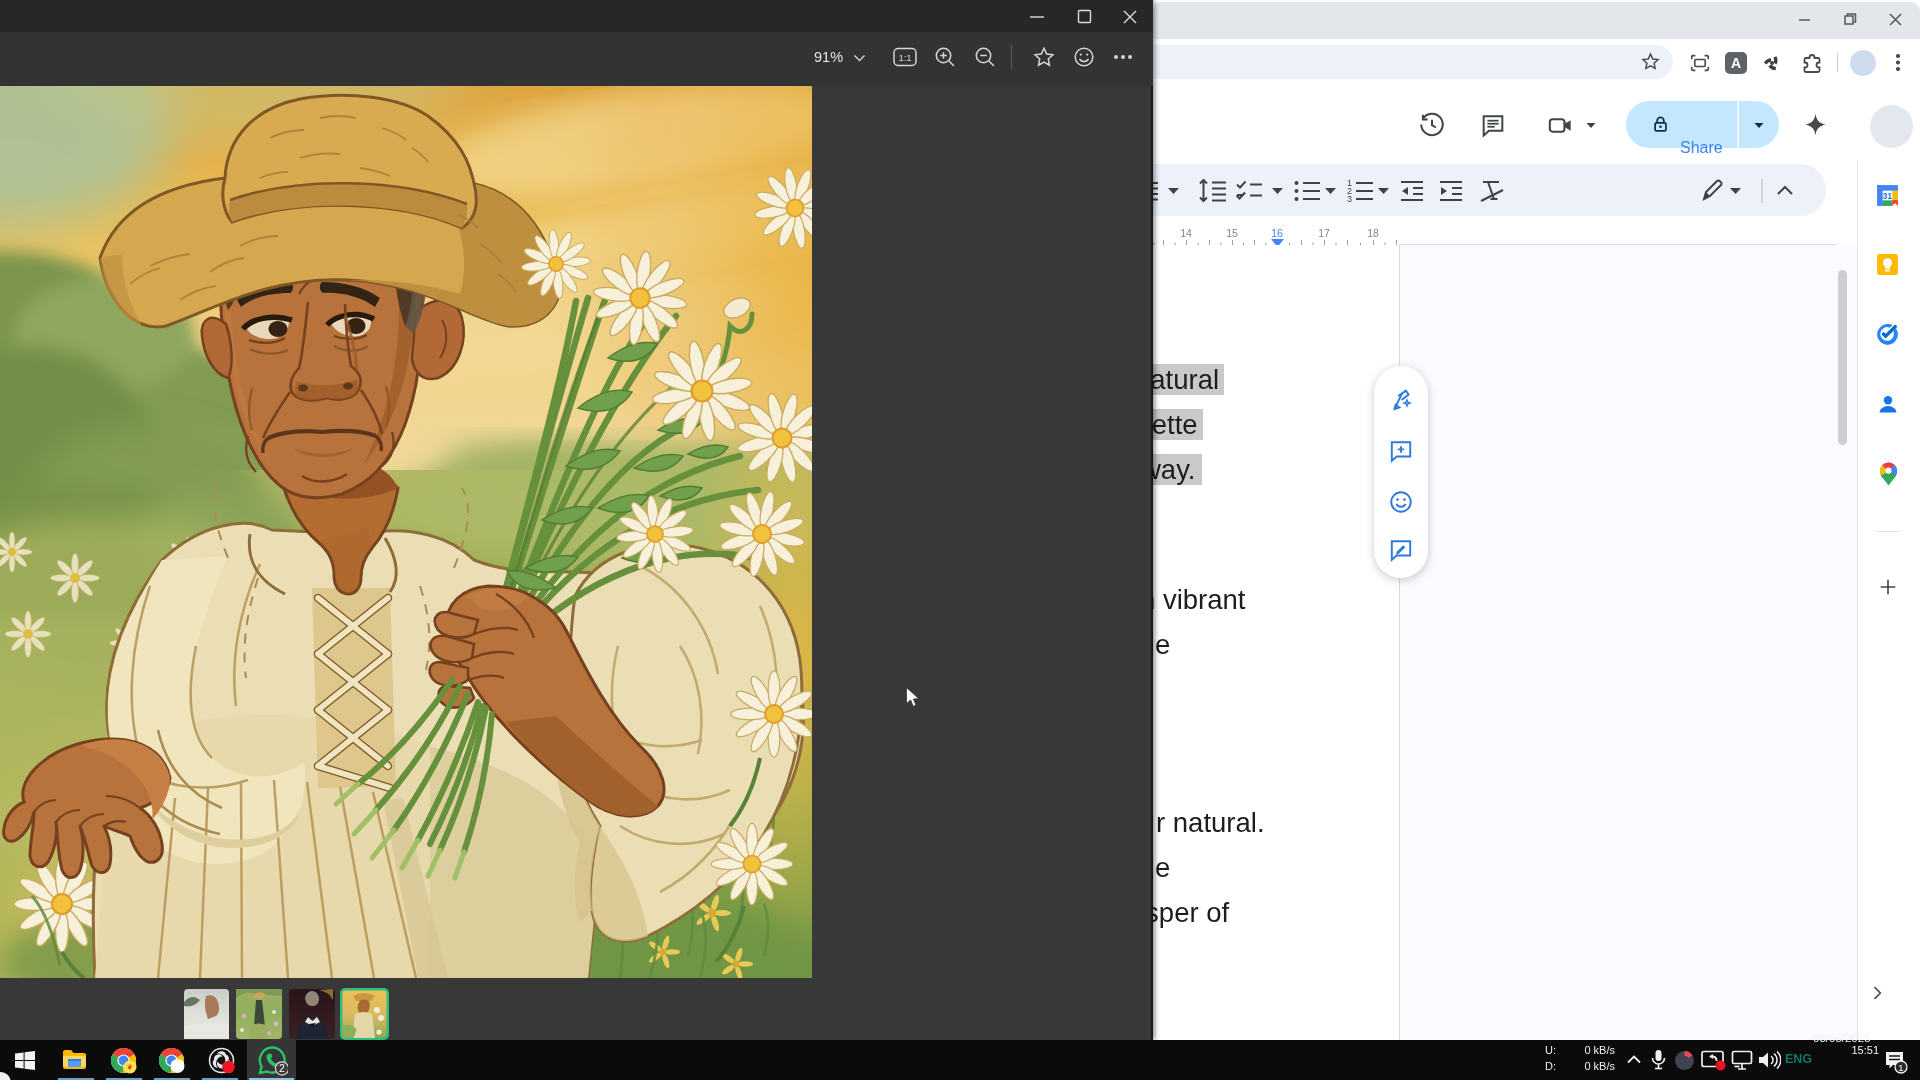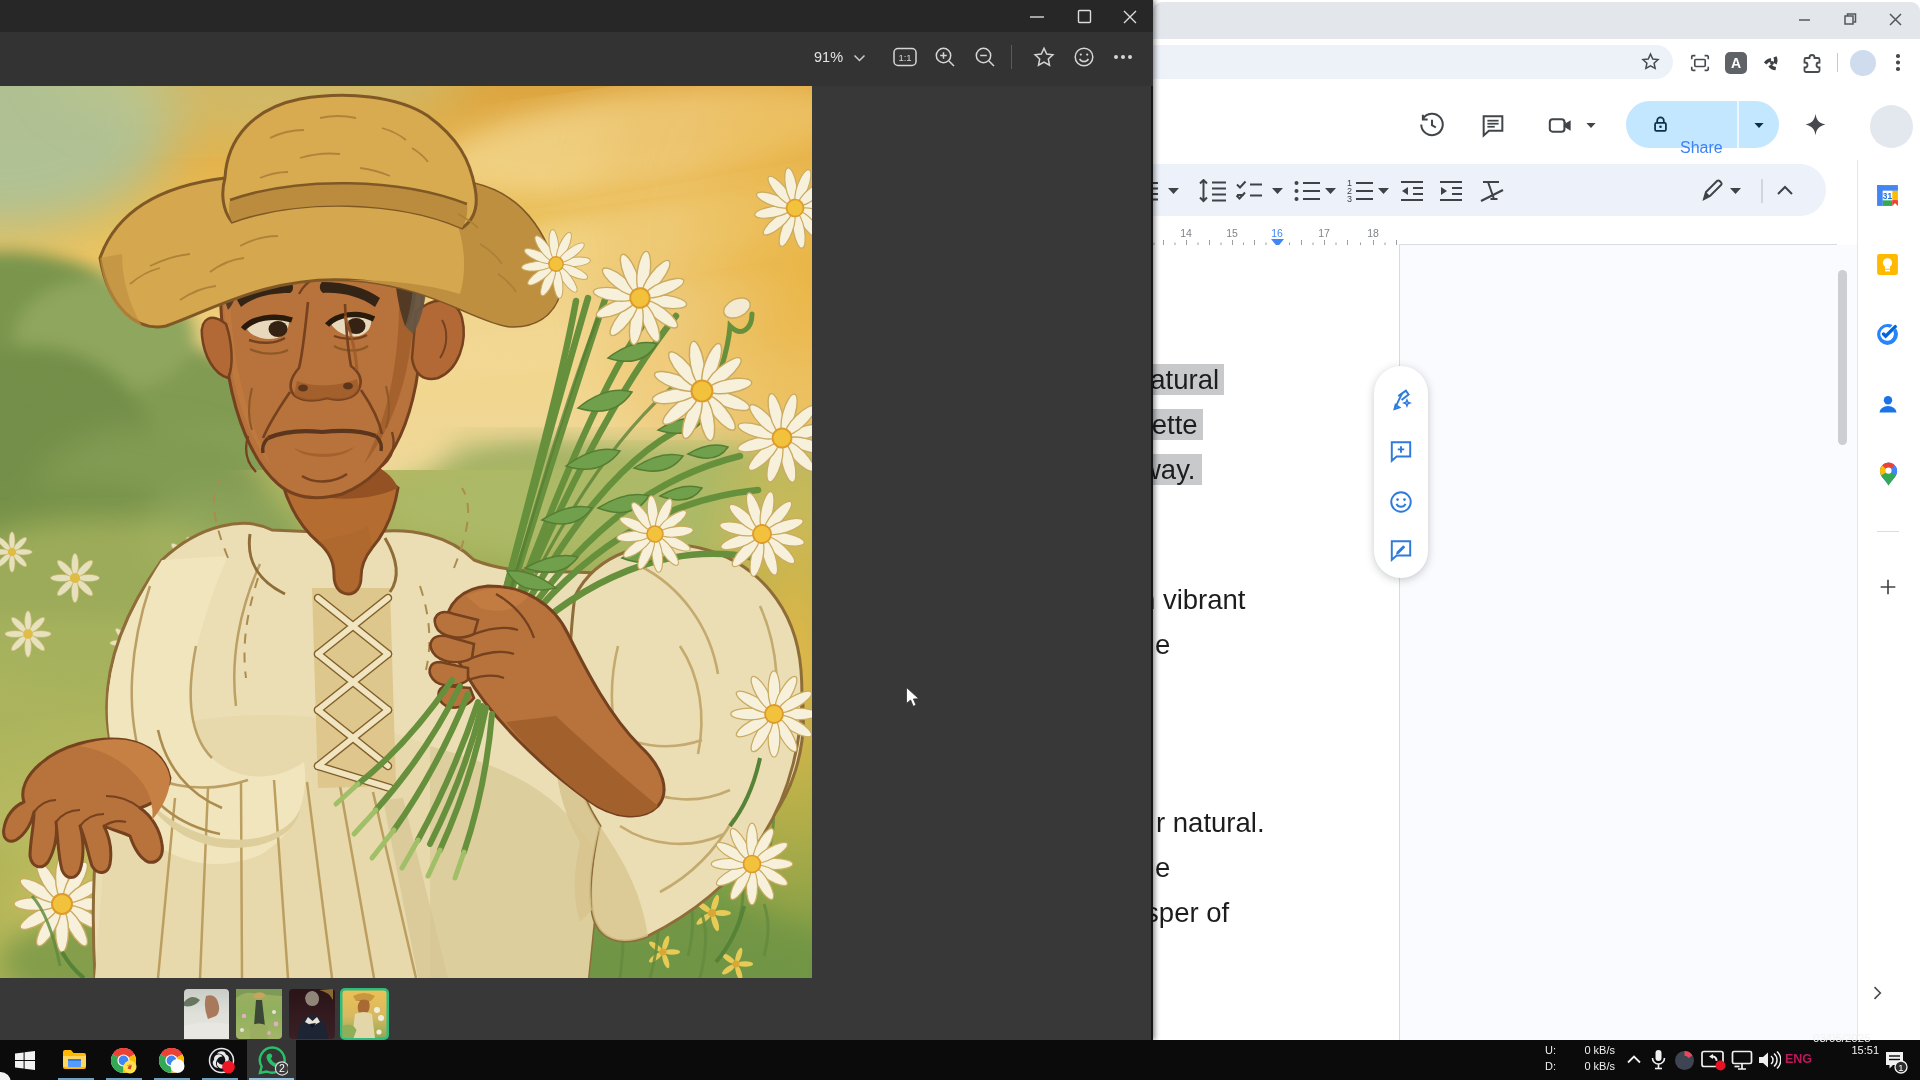--- a/index.html
+++ b/index.html
@@ -888,21 +888,21 @@
   </svg>
 <svg class="abs" style="left:1731px; top:1050px;" width="22" height="20" viewBox="0 0 22 20">
     <rect x="1.5" y="1.5" width="19" height="12" rx="1.5" fill="none" stroke="#f0f0f0" stroke-width="1.7"></rect>
     <path d="M7 19 h8 M11 13.5 V 19" stroke="#f0f0f0" stroke-width="1.7"></path>
     <path d="M3.5 16.5 h5" stroke="#f0f0f0" stroke-width="1.7"></path>
   </svg>
 <svg class="abs" style="left:1757px; top:1049px;" width="24" height="22" viewBox="0 0 24 22">
     <path d="M2 8 h4 l5 -4.5 v15 L6 14 H2 z" fill="#f0f0f0"></path>
     <path d="M14 7 a 5 5 0 0 1 0 8 M17 4.5 a 8.5 8.5 0 0 1 0 13 M20 2.5 a 11.5 11.5 0 0 1 0 17" fill="none" stroke="#f0f0f0" stroke-width="1.5"></path>
   </svg>
-<div class="abs" style="left:1785px; top:1052px; color:#be185d; font-size:12.5px; font-weight:bold;">ENG</div>
+<div class="abs" style="left:1785px; top:1052px; color:#0f766e; font-size:12.5px; font-weight:bold;">ENG</div>
 <div class="abs" style="left:1813px; top:1044px; width:66px; color:#f2f2f2; font-size:11px; text-align:right;">15:51</div>
 <div class="abs" style="left:1813px; top:1032px; width:66px; color:#f2f2f2; font-size:11.5px; text-align:left;">03/05/2025</div>
 <svg class="abs" style="left:1884px; top:1050px;" width="24" height="24" viewBox="0 0 24 24">
   <path d="M2 2 h17 v13 h-10 l-3.5 3.5 v-3.5 h-3.5 z" fill="#f2f2f2"></path>
   <g stroke="#0b0b0b" stroke-width="1.4">
       <line x1="5" y1="6" x2="16" y2="6"></line>
       <line x1="5" y1="9.5" x2="16" y2="9.5"></line>
     </g>
   <circle cx="17" cy="17" r="6" fill="#2b2b2b" stroke="#f2f2f2" stroke-width="1.3"></circle>
   <text x="17" y="20.6" font-size="9.5" fill="#fff" text-anchor="middle" font-family="Liberation Sans">1</text>

